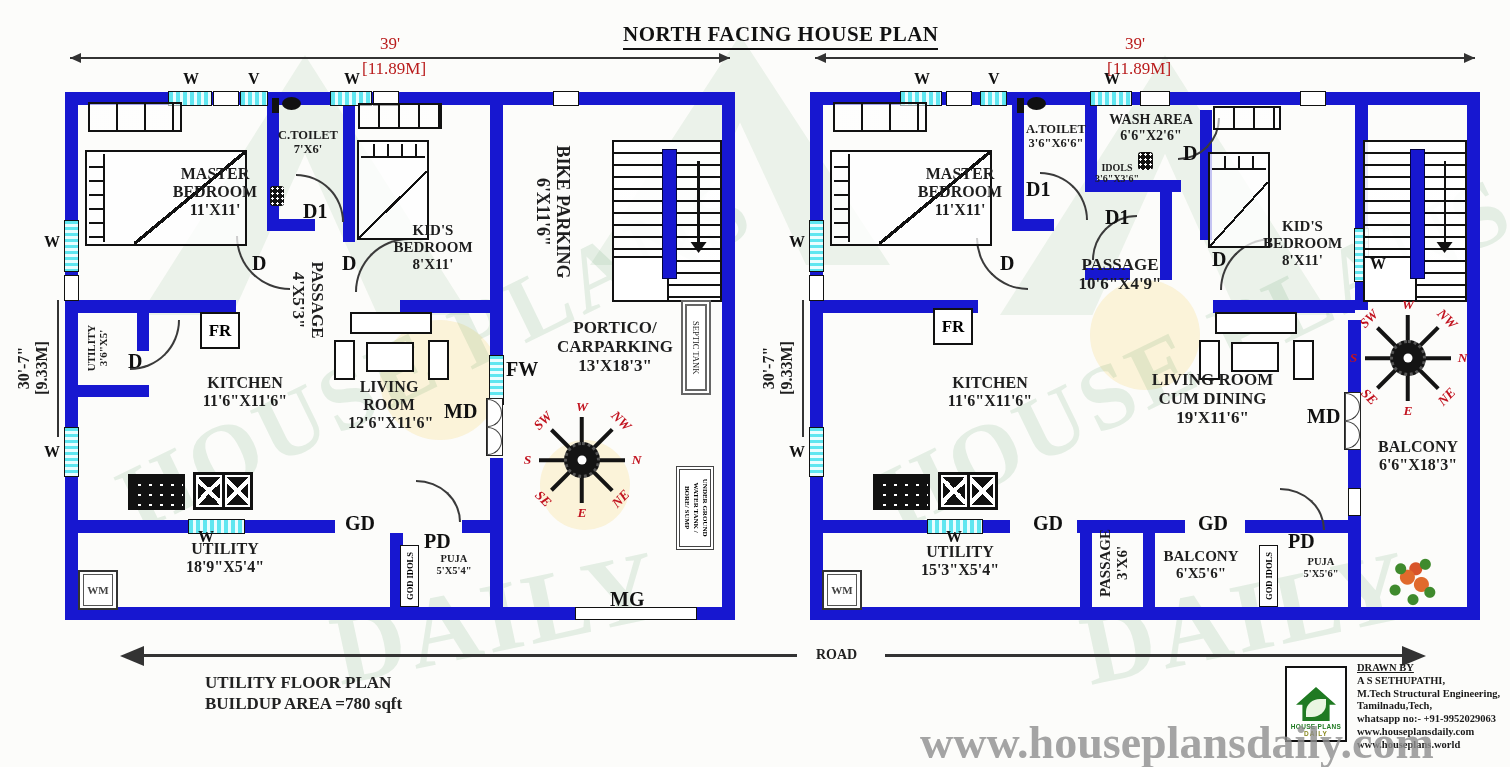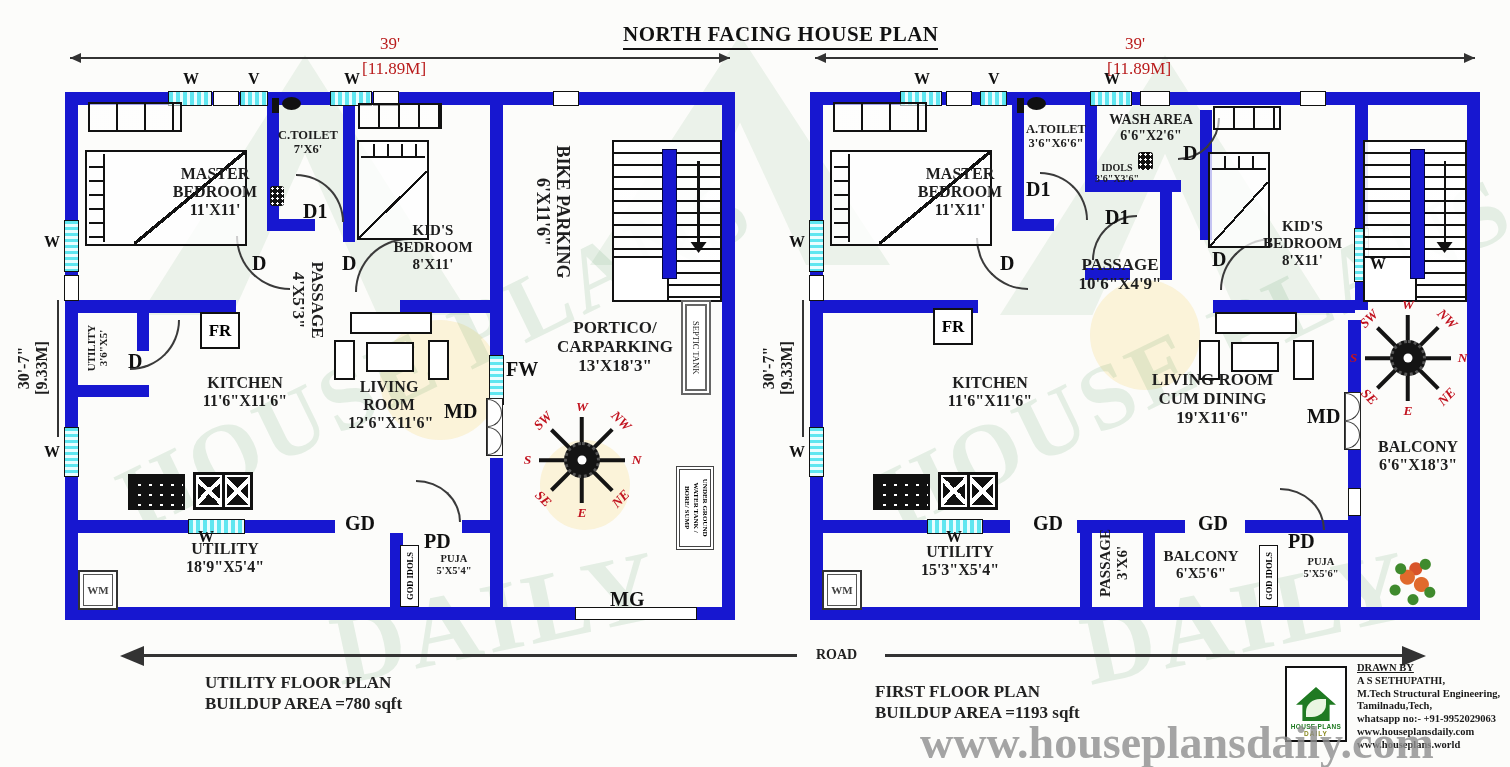--- a/index.html
+++ b/index.html
@@ -490,24 +490,20 @@
   <div class="dim" style="left:132px;top:654px;width:665px;height:3px"></div>
   <div class="dim" style="left:885px;top:654px;width:520px;height:3px"></div>
   <div class="tri" style="left:110px;top:646px;border:10px solid transparent;border-right:24px solid #333"></div>
   <div class="tri" style="left:1402px;top:646px;border:10px solid transparent;border-left:24px solid #333"></div>
   <div class="foot" style="left:816px;top:646px;font-size:14px">ROAD</div>
 
   <div class="foot" style="left:205px;top:672px">
     <div>UTILITY FLOOR PLAN</div>
     <div>BUILDUP AREA =780 sqft</div>
   </div>
-  <div class="foot" style="left:875px;top:681px">
-    <div>FIRST FLOOR PLAN</div>
-    <div>BUILDUP AREA =1193 sqft</div>
-  </div>
 
   <div class="logo" style="left:1285px;top:666px;width:62px;height:76px">
     <div class="house"></div>
     <div class="t1">HOUSE PLANS</div>
     <div class="t2">DAILY</div>
   </div>
   <div class="credits" style="left:1357px;top:662px">
     <div class="u">DRAWN BY</div>
     <div>A S SETHUPATHI,</div>
     <div>M.Tech Structural Engineering,</div>

